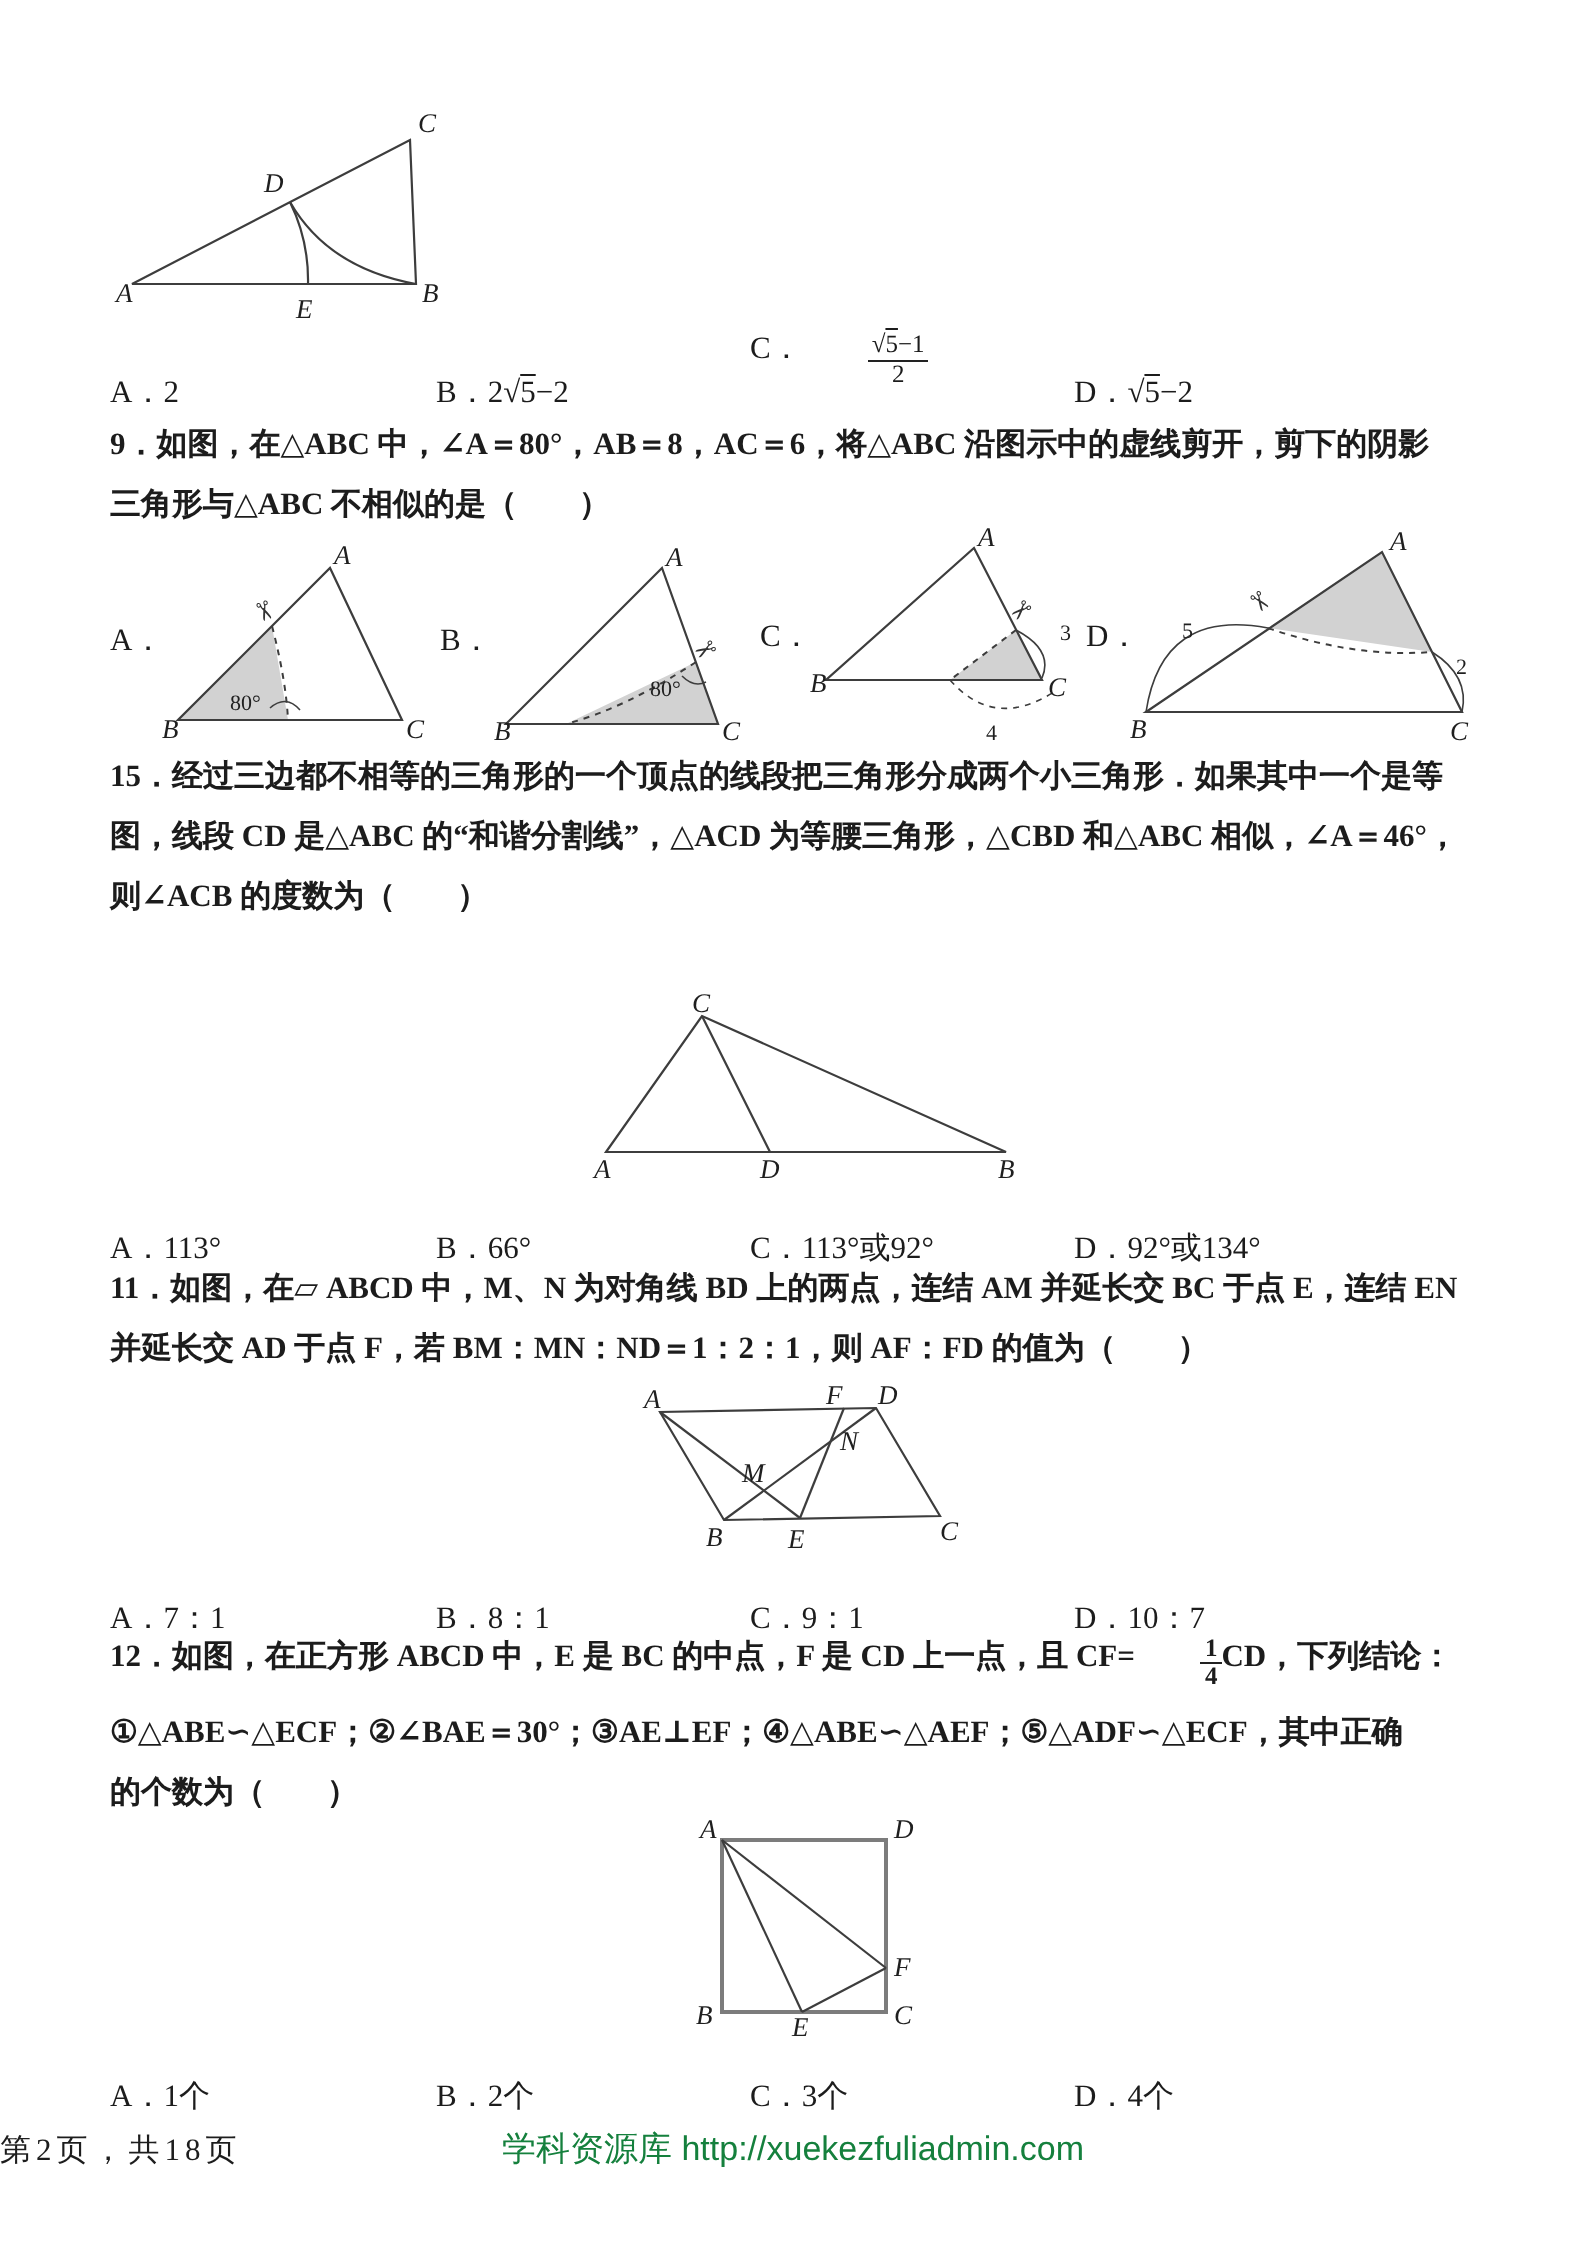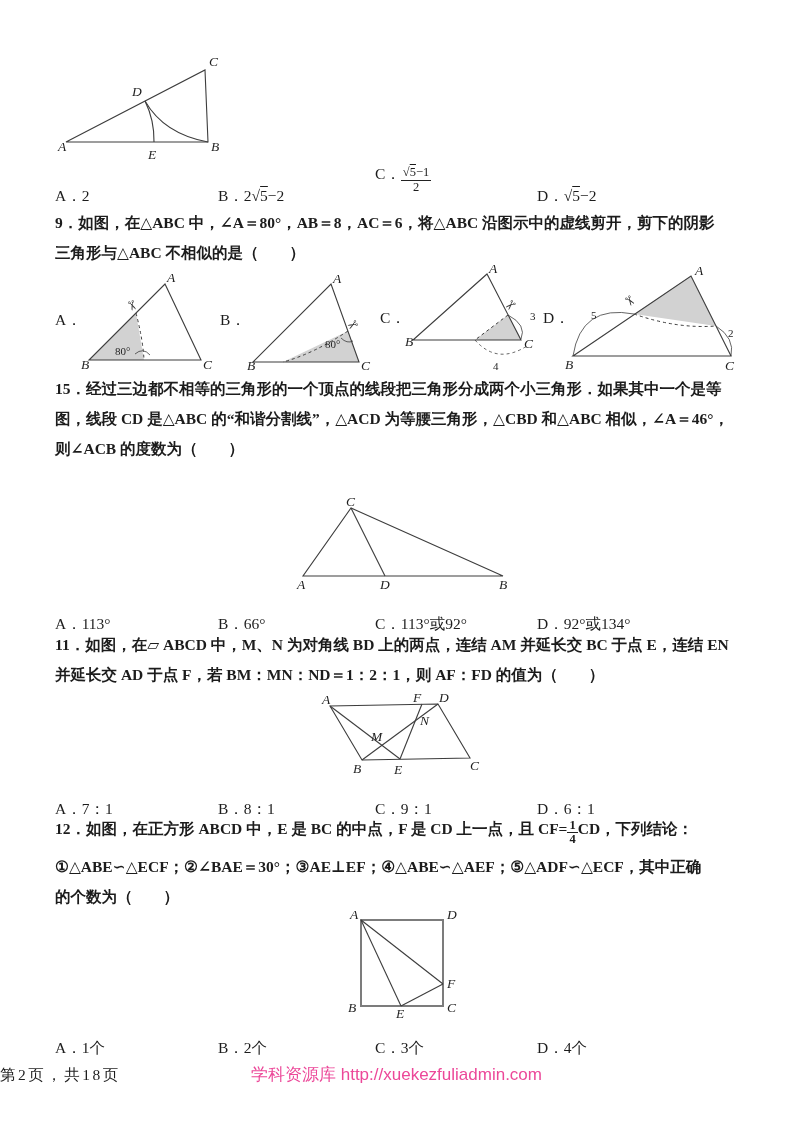--- a/index.html
+++ b/index.html
@@ -2,30 +2,30 @@
 <html><head>
 <meta charset="utf-8">
 <style>
   html,body{margin:0;padding:0;background:#ffffff;}
   .page{position:relative;width:793px;height:1122px;background:#fff;overflow:hidden;
         font-family:"Liberation Serif","DejaVu Serif",serif;color:#1c1c1c;font-size:15.5px;}
   .abs{position:absolute;}
   .tline{white-space:nowrap;line-height:30px;font-weight:bold;}
   .optrow{position:absolute;height:30px;width:738px;}
   .opt{position:absolute;top:16px;white-space:nowrap;}
-  .frac{display:inline-block;text-align:center;vertical-align:-0.95em;line-height:1.1;font-size:12.5px;}
+  .frac{display:inline-block;text-align:center;vertical-align:-0.95em;line-height:1.1;font-size:12.5px;margin-left:33px;}
   .frac .fnum{display:block;border-bottom:1px solid #222;padding:0 2px;}
   .frac .fden{display:block;}
   .frac-inline{vertical-align:-0.75em;}
   .ov{text-decoration:overline;}
   svg{overflow:visible;}
   svg text{font-family:"Liberation Serif","DejaVu Serif",serif;font-style:italic;font-size:13.5px;fill:#1f1f1f;}
   svg text.num{font-style:normal;font-size:11px;}
   svg text.scis{font-style:normal;font-size:13px;fill:#333;}
-  .wm{position:absolute;left:0;right:0;text-align:center;color:#ec4899;
+  .wm{position:absolute;left:0;right:0;text-align:center;color:#15803d;
       font-family:"Liberation Sans","DejaVu Sans",sans-serif;font-size:17px;}
   .pg{position:absolute;left:0;right:0;text-align:left;color:#1d1d1d;font-size:15.5px;letter-spacing:2.5px;}
 </style>
 </head>
 <body>
 
 <div class="page">
 
   <svg class="abs" style="left:58px;top:50px" width="168" height="112" viewBox="0 0 168 112">
     <g stroke="#3d3d3d" stroke-width="1.1" fill="none">
@@ -154,21 +154,21 @@
     <text x="49" y="47">M</text>
     <text x="31" y="79">B</text>
     <text x="72" y="80">E</text>
     <text x="148" y="76">C</text>
   </svg>
 
   <div class="optrow" style="left:55px;top:783px">
     <span class="opt" style="left:0">A．7：1</span>
     <span class="opt" style="left:163px">B．8：1</span>
     <span class="opt" style="left:320px">C．9：1</span>
-    <span class="opt" style="left:482px">D．6：1</span>
+    <span class="opt" style="left:482px">D．10：7</span>
   </div>
 
   <div class="abs tline" style="left:55px;top:814px">
     <span>12．如图，在正方形 ABCD 中，E 是 BC 的中点，F 是 CD 上一点，且 CF=</span><span class="frac frac-inline"><span class="fnum">1</span><span class="fden">4</span></span><span>CD，下列结论：</span>
   </div>
   <div class="abs tline" style="left:55px;top:852px">①△ABE∽△ECF；②∠BAE＝30°；③AE⊥EF；④△ABE∽△AEF；⑤△ADF∽△ECF，其中正确</div>
   <div class="abs tline" style="left:55px;top:882px">的个数为（　　）</div>
 
   <svg class="abs" style="left:343px;top:904px" width="114" height="114" viewBox="0 0 114 114">
     <rect x="18" y="16" width="82" height="86" stroke="#7c7c7c" stroke-width="2" fill="none"></rect>

